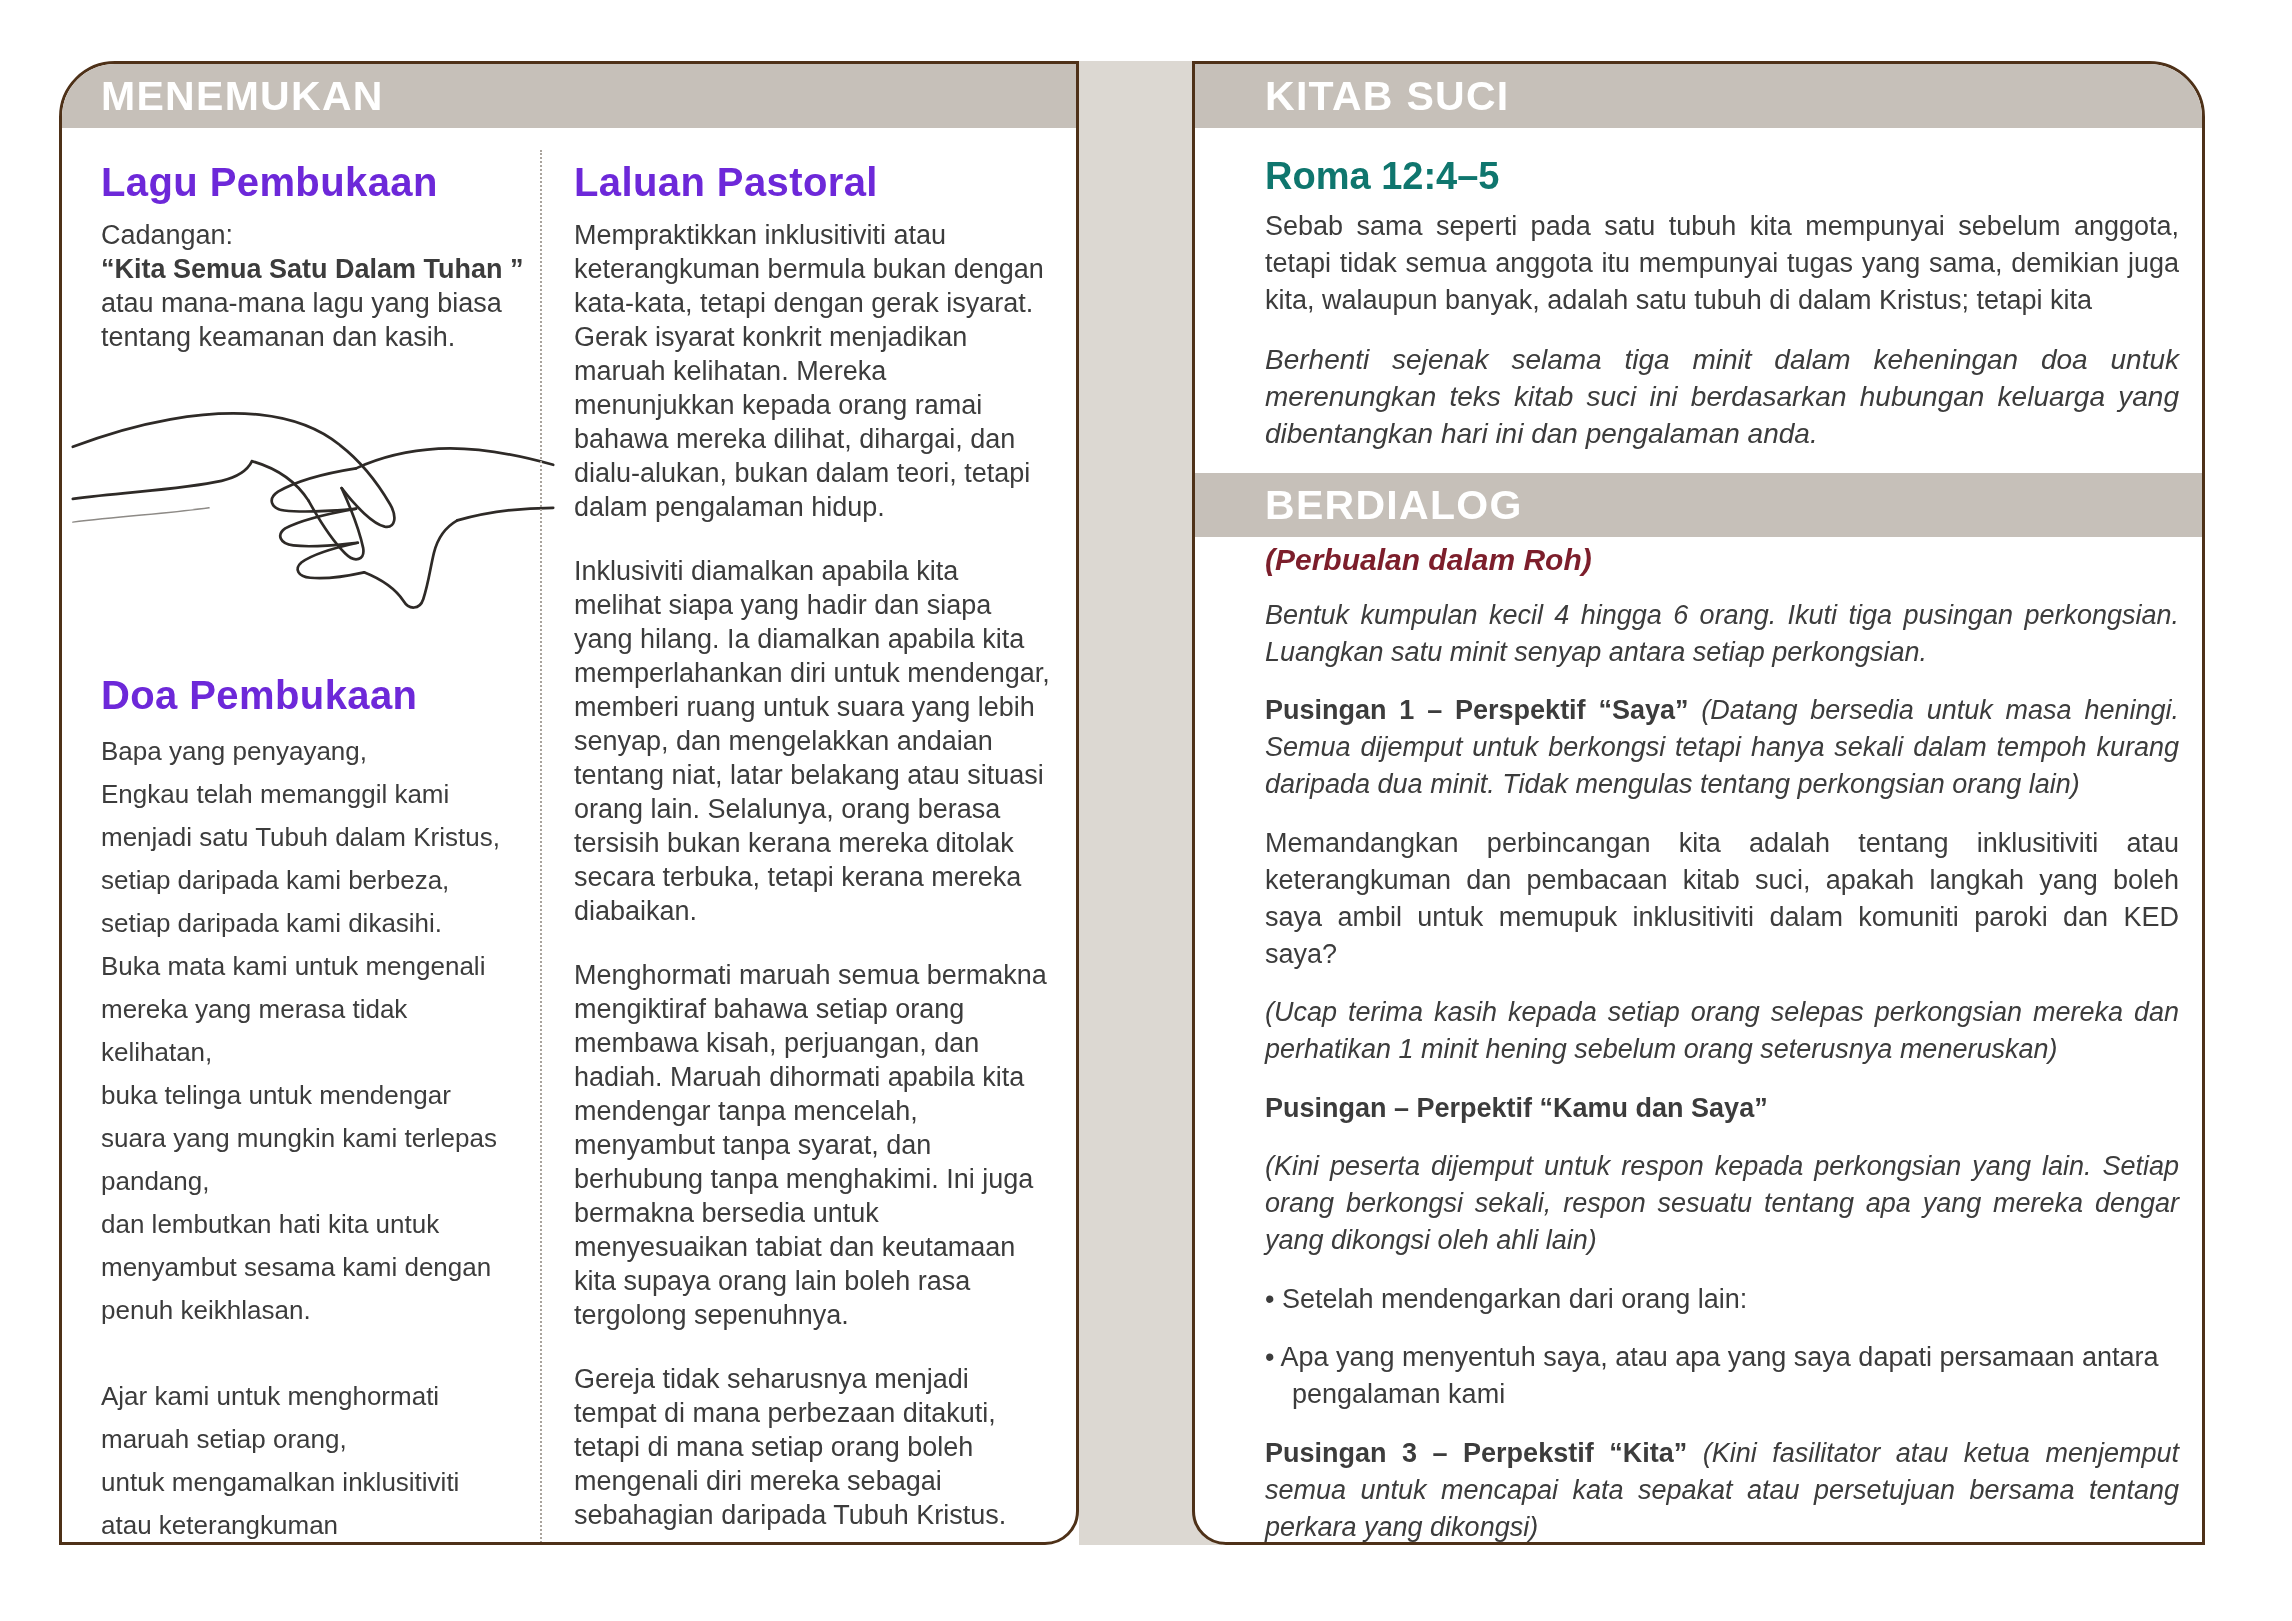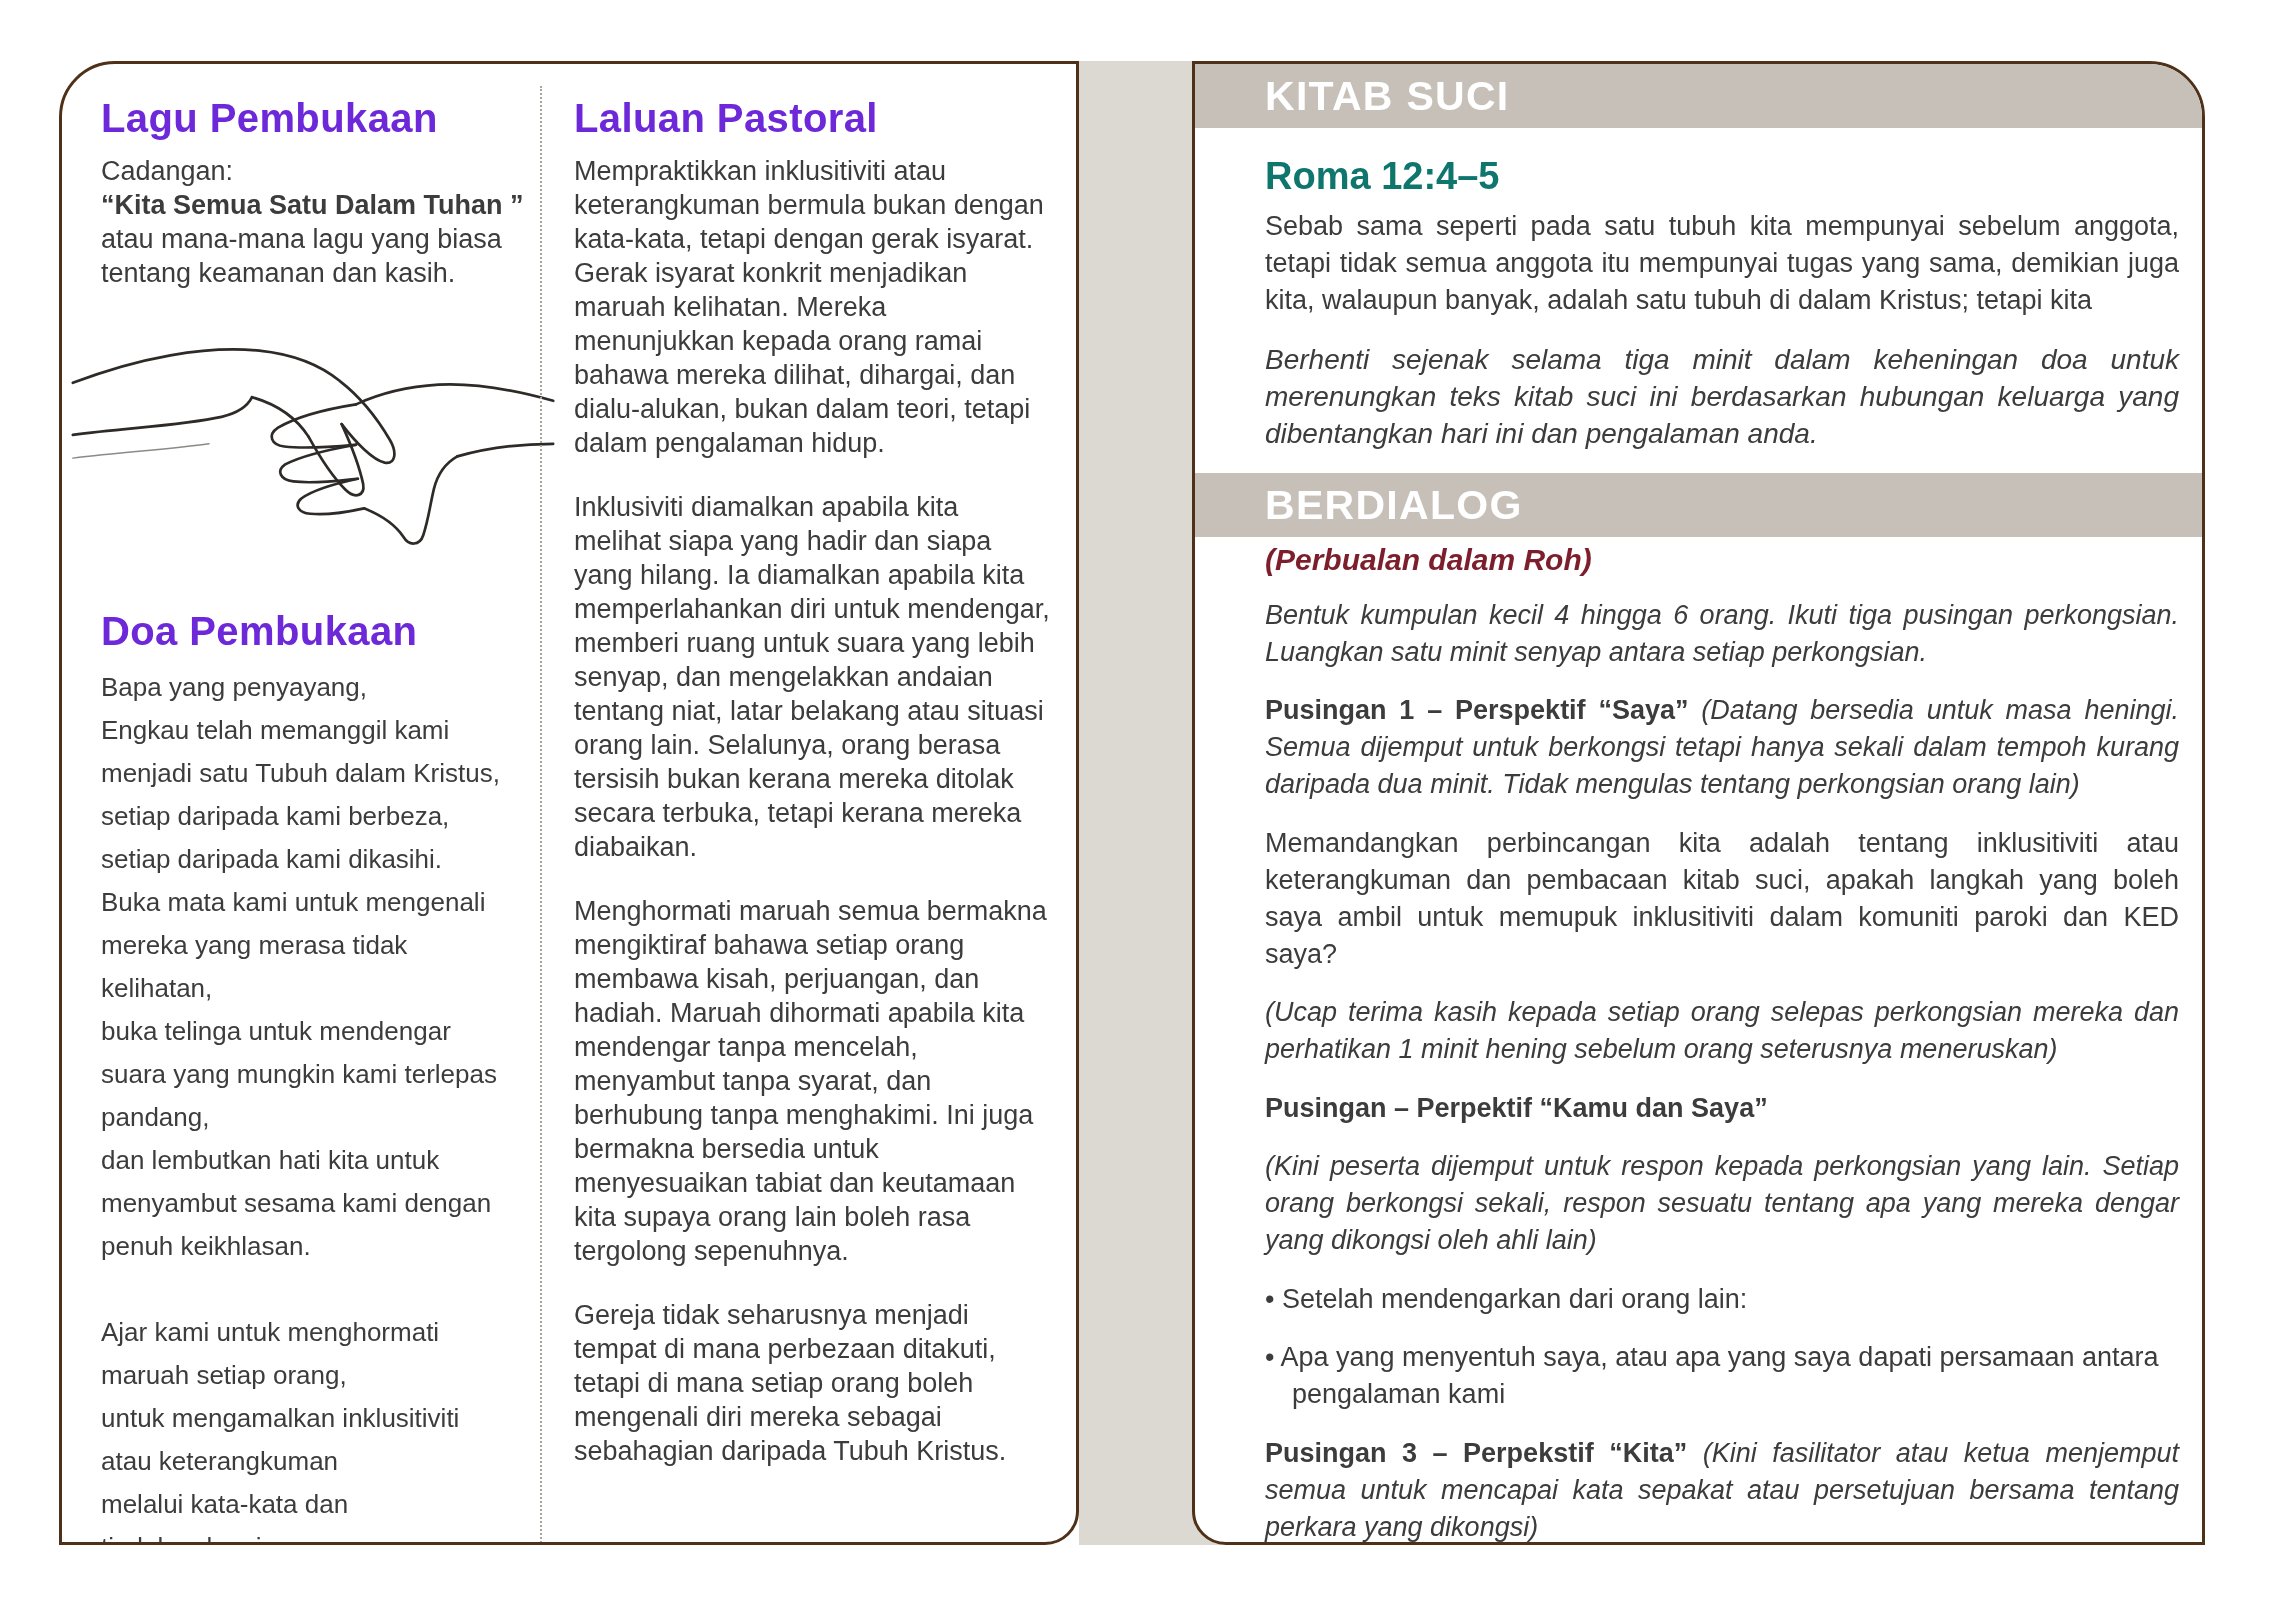--- a/index.html
+++ b/index.html
@@ -119,20 +119,23 @@
   .bullet { padding-left: 27px; text-indent: -27px; }
   b.rt { font-weight: bold; }
   i.ri { font-style: italic; }
 </style>
 </head>
 <body>
 
 <div class="canvas">
 
   <section class="page page-left">
+    <header class="band">
+      <span>MENEMUKAN</span>
+    </header>
 
     <div class="cols">
 
       <div class="col-1">
         <h2 class="sec">Lagu Pembukaan</h2>
         <p>Cadangan:</p>
         <p class="song-title">“Kita Semua Satu Dalam Tuhan ”</p>
         <p>atau mana-mana lagu yang biasa tentang keamanan dan kasih.</p>
 
         <svg class="hands" viewBox="0 0 540 318" aria-hidden="true">

